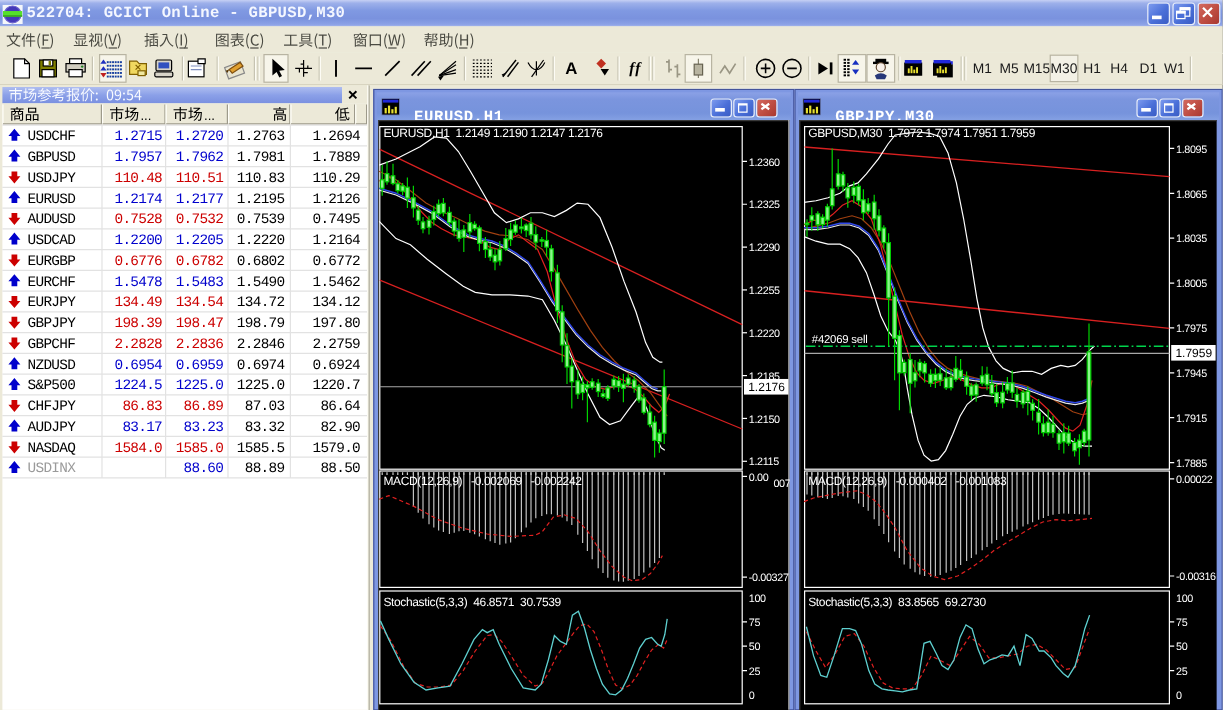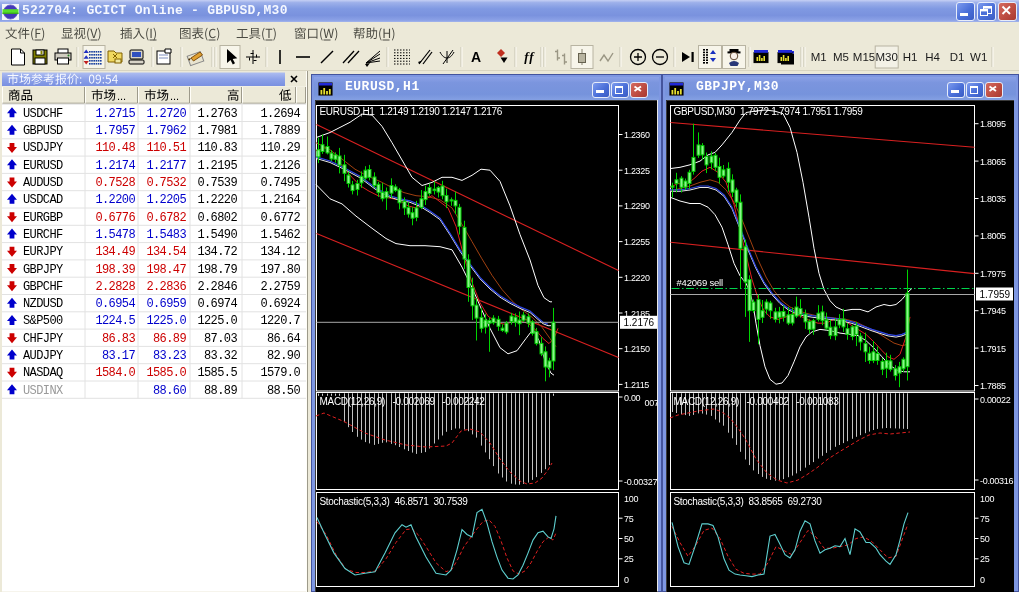--- a/index.html
+++ b/index.html
@@ -6,21 +6,21 @@
 .abs{position:absolute;}
 #titlebar{left:0;top:0;width:1019px;height:22px;
  background:linear-gradient(180deg,#c6d0f4 0%,#9db0ea 12%,#8099e2 40%,#7a92de 70%,#8ba1e6 92%,#a3b4ec 100%);}
 #titletext{left:22px;top:3px;color:#f4f7ff;font-family:"Liberation Mono",monospace;
  font-size:13px;font-weight:bold;letter-spacing:0.25px;white-space:pre;}
 #menubar{left:0;top:22px;width:1019px;height:22px;background:#ece9d8;border-bottom:1px solid #f5f3e8;}
 #leftpanel{left:0;top:71px;width:308px;height:521px;background:#ece9d8;}
 .win{position:absolute;background:#7e97e2;}
 .wtitle{position:absolute;left:3px;top:3px;right:3px;height:23px;
  background:linear-gradient(180deg,#8ba1e6 0%,#7b95de 25%,#7693dc 75%,#84a0e3 100%);}
-.wtext{position:absolute;left:34px;top:5px;color:#fff;font-family:"Liberation Mono",monospace;
+.wtext{position:absolute;left:34px;top:16px;color:#fff;font-family:"Liberation Mono",monospace;
  font-size:13px;font-weight:bold;letter-spacing:0.5px;}
 svg{display:block;}
 </style></head><body>
 <div id="app">
 
 <div id="titlebar" class="abs"></div>
 <svg class="abs" style="left:2px;top:4px" width="17" height="16">
 <rect x="0" y="0" width="17" height="16" fill="#f4f6fa"></rect>
 <circle cx="8.5" cy="8" r="7" fill="#4438b8"></circle>
 <circle cx="8.5" cy="8" r="7" fill="none" stroke="#6a62cc" stroke-width="1"></circle>

